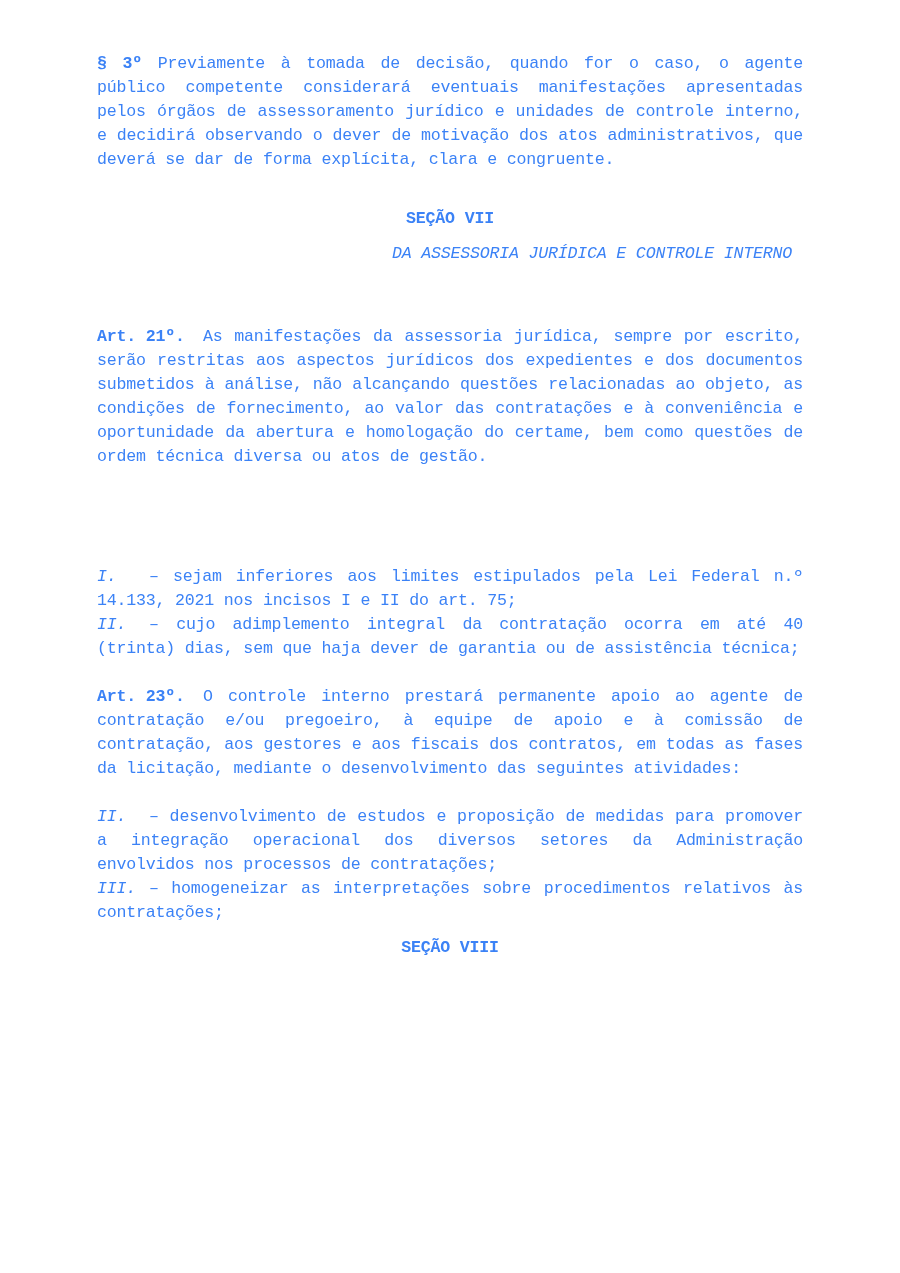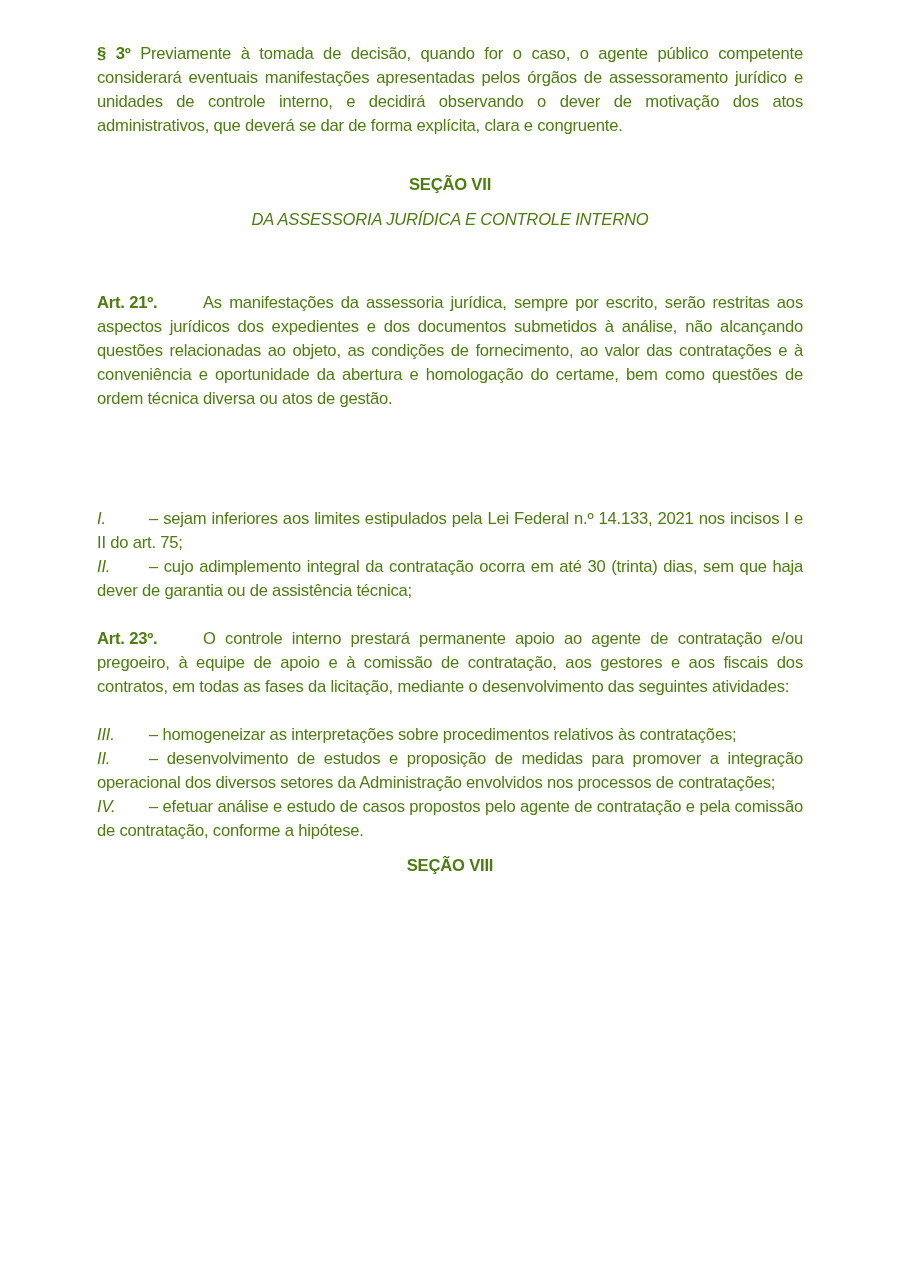--- a/index.html
+++ b/index.html
@@ -1,31 +1,31 @@
 <!DOCTYPE html>
 <html><head>
   <meta charset="utf-8">
   <style>
     html, body { margin: 0; padding: 0; background: #ffffff; }
     body { width: 900px; height: 1273px; position: relative; overflow: hidden; }
     .page {
-      position: absolute; left: 97px; top: 42px; width: 706px;
-      font-family: Liberation Sans, sans-serif;
-      font-size: 16.6px; line-height: 24px; color: #4d7c0f;
+      position: absolute; left: 97px; top: 52px; width: 706px;
+      font-family: Liberation Mono, monospace;
+      font-size: 16.6px; line-height: 24px; color: #3b82f6;
       letter-spacing: -0.2px;
     }
     .p { text-align: justify; margin: 0; }
     .b { font-weight: bold; }
     .lbl { display: inline-block; width: 106px; font-weight: bold; }
     .num { display: inline-block; width: 52px; font-style: italic; }
     .center { text-align: center; margin: 11px; }
     .gap1 { height: 24px; }
     .gap2 { height: 48px; }
     .ttl { font-weight: bold; }
-    .sub { font-style: italic; }
+    .sub { font-style: italic; text-align: right; }
   </style>
 </head>
 <body>
 
 <div class="page">
 
   <p class="p"><span class="b">§ 3º</span><span> Previamente à tomada de decisão, quando for o caso, o agente público competente considerará eventuais manifestações apresentadas pelos órgãos de assessoramento jurídico e unidades de controle interno, e decidirá observando o dever de motivação dos atos administrativos, que deverá se dar de forma explícita, clara e congruente.</span></p>
 
   <div class="gap1"></div>
 
@@ -41,27 +41,26 @@
 
   <div class="gap2"></div>
 
 
   <div class="gap1"></div>
 
 
   <div class="gap1"></div>
 
   <p class="p"><span class="num">I.</span><span>– sejam inferiores aos limites estipulados pela Lei Federal n.º 14.133, 2021 nos incisos I e II do art. 75;</span></p>
-  <p class="p"><span class="num">II.</span><span>– cujo adimplemento integral da contratação ocorra em até 30 (trinta) dias, sem que haja dever de garantia ou de assistência técnica;</span></p>
+  <p class="p"><span class="num">II.</span><span>– cujo adimplemento integral da contratação ocorra em até 40 (trinta) dias, sem que haja dever de garantia ou de assistência técnica;</span></p>
 
   <div class="gap1"></div>
 
   <p class="p"><span class="lbl">Art. 23º.</span><span>O controle interno prestará permanente apoio ao agente de contratação e/ou pregoeiro, à equipe de apoio e à comissão de contratação, aos gestores e aos fiscais dos contratos, em todas as fases da licitação, mediante o desenvolvimento das seguintes atividades:</span></p>
 
   <div class="gap1"></div>
 
+  <p class="p"><span class="num">II.</span><span>– desenvolvimento de estudos e proposição de medidas para promover a integração operacional dos diversos setores da Administração envolvidos nos processos de contratações;</span></p>
   <p class="p"><span class="num">III.</span><span>– homogeneizar as interpretações sobre procedimentos relativos às contratações;</span></p>
-  <p class="p"><span class="num">II.</span><span>– desenvolvimento de estudos e proposição de medidas para promover a integração operacional dos diversos setores da Administração envolvidos nos processos de contratações;</span></p>
-  <p class="p"><span class="num">IV.</span><span>– efetuar análise e estudo de casos propostos pelo agente de contratação e pela comissão de contratação, conforme a hipótese.</span></p>
 
   <p class="center ttl">SEÇÃO VIII</p>
 
 </div>
 
 </body></html>

